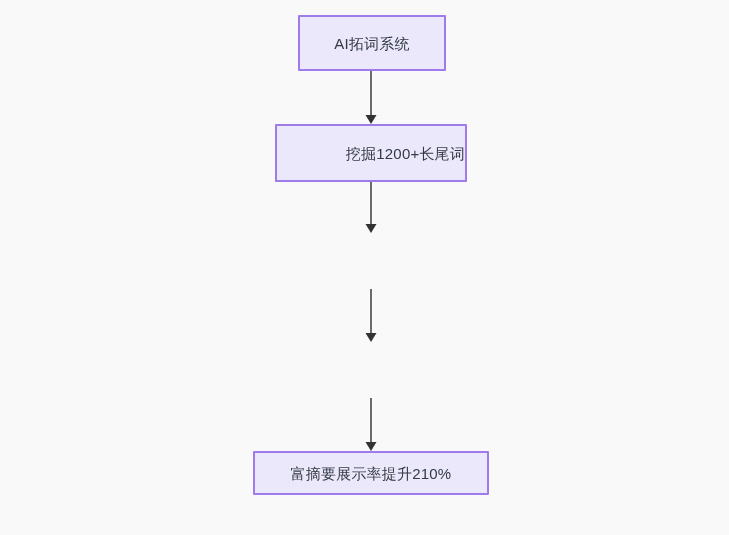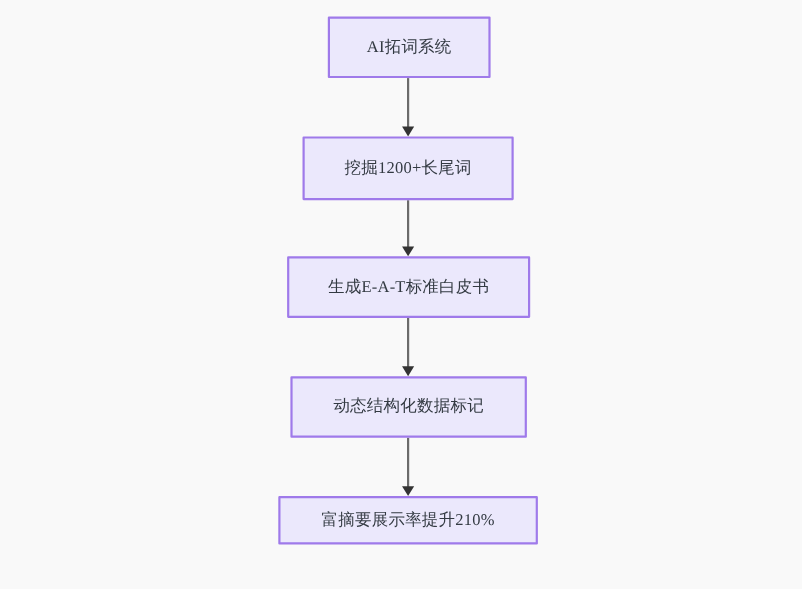--- a/index.html
+++ b/index.html
@@ -28,21 +28,21 @@
     align-items: center;
     justify-content: center;
     border-radius: 1px;
   }
   .node-label {
     font-size: 15px;
     line-height: 1;
     color: #333a42;
     letter-spacing: 0.2px;
     white-space: nowrap;
-    font-family: Liberation Serif, serif;
+    font-family: Liberation Sans, sans-serif;
   }
   .edge {
     position: absolute;
     overflow: visible;
   }
   .edge-line {
     stroke: #6b6b6b;
     stroke-width: 2;
     fill: none;
   }
@@ -78,29 +78,23 @@
       <g>
         <line class="edge-line" x1="10" y1="0" x2="10" y2="45" style="stroke: rgb(107, 107, 107);"></line>
         <polygon class="edge-arrow" points="4.5,44 15.5,44 10,53" style="fill: rgb(51, 51, 51);"></polygon>
       </g>
     </svg>
 
   <div class="node" id="node-1" style="left: 298px; top: 15px; width: 148px; height: 56px; background: rgb(235, 232, 252); border-color: rgb(159, 122, 234); color: rgb(51, 58, 66);">
     <span class="node-label">AI拓词系统</span>
   </div>
 
-  <div class="node" id="node-2" style="left: 275px; top: 124px; width: 192px; height: 58px; background: rgb(235, 232, 252); border-color: rgb(159, 122, 234); color: rgb(51, 58, 66);">
+  <div class="node" id="node-2" style="left: 275px; top: 124px; width: 192px; height: 58px; background: rgb(235, 232, 252); border-color: rgb(159, 122, 234); color: rgb(51, 58, 66); justify-content: flex-end;">
     <span class="node-label">挖掘1200+长尾词</span>
   </div>
 
-  <div class="node" id="node-3" style="left: 261px; top: 233px; width: 221px; height: 56px; background: rgb(235, 232, 252); border-color: rgb(159, 122, 234); color: rgb(51, 58, 66);">
-    <span class="node-label">生成E-A-T标准白皮书</span>
-  </div>
 
-  <div class="node" id="node-4" style="left: 264px; top: 342px; width: 215px; height: 56px; background: rgb(235, 232, 252); border-color: rgb(159, 122, 234); color: rgb(51, 58, 66);">
-    <span class="node-label">动态结构化数据标记</span>
-  </div>
 
   <div class="node" id="node-5" style="left: 253px; top: 451px; width: 236px; height: 44px; background: rgb(235, 232, 252); border-color: rgb(159, 122, 234); color: rgb(51, 58, 66);">
     <span class="node-label">富摘要展示率提升210%</span>
   </div>
 
 </div>
 
 </body></html>

